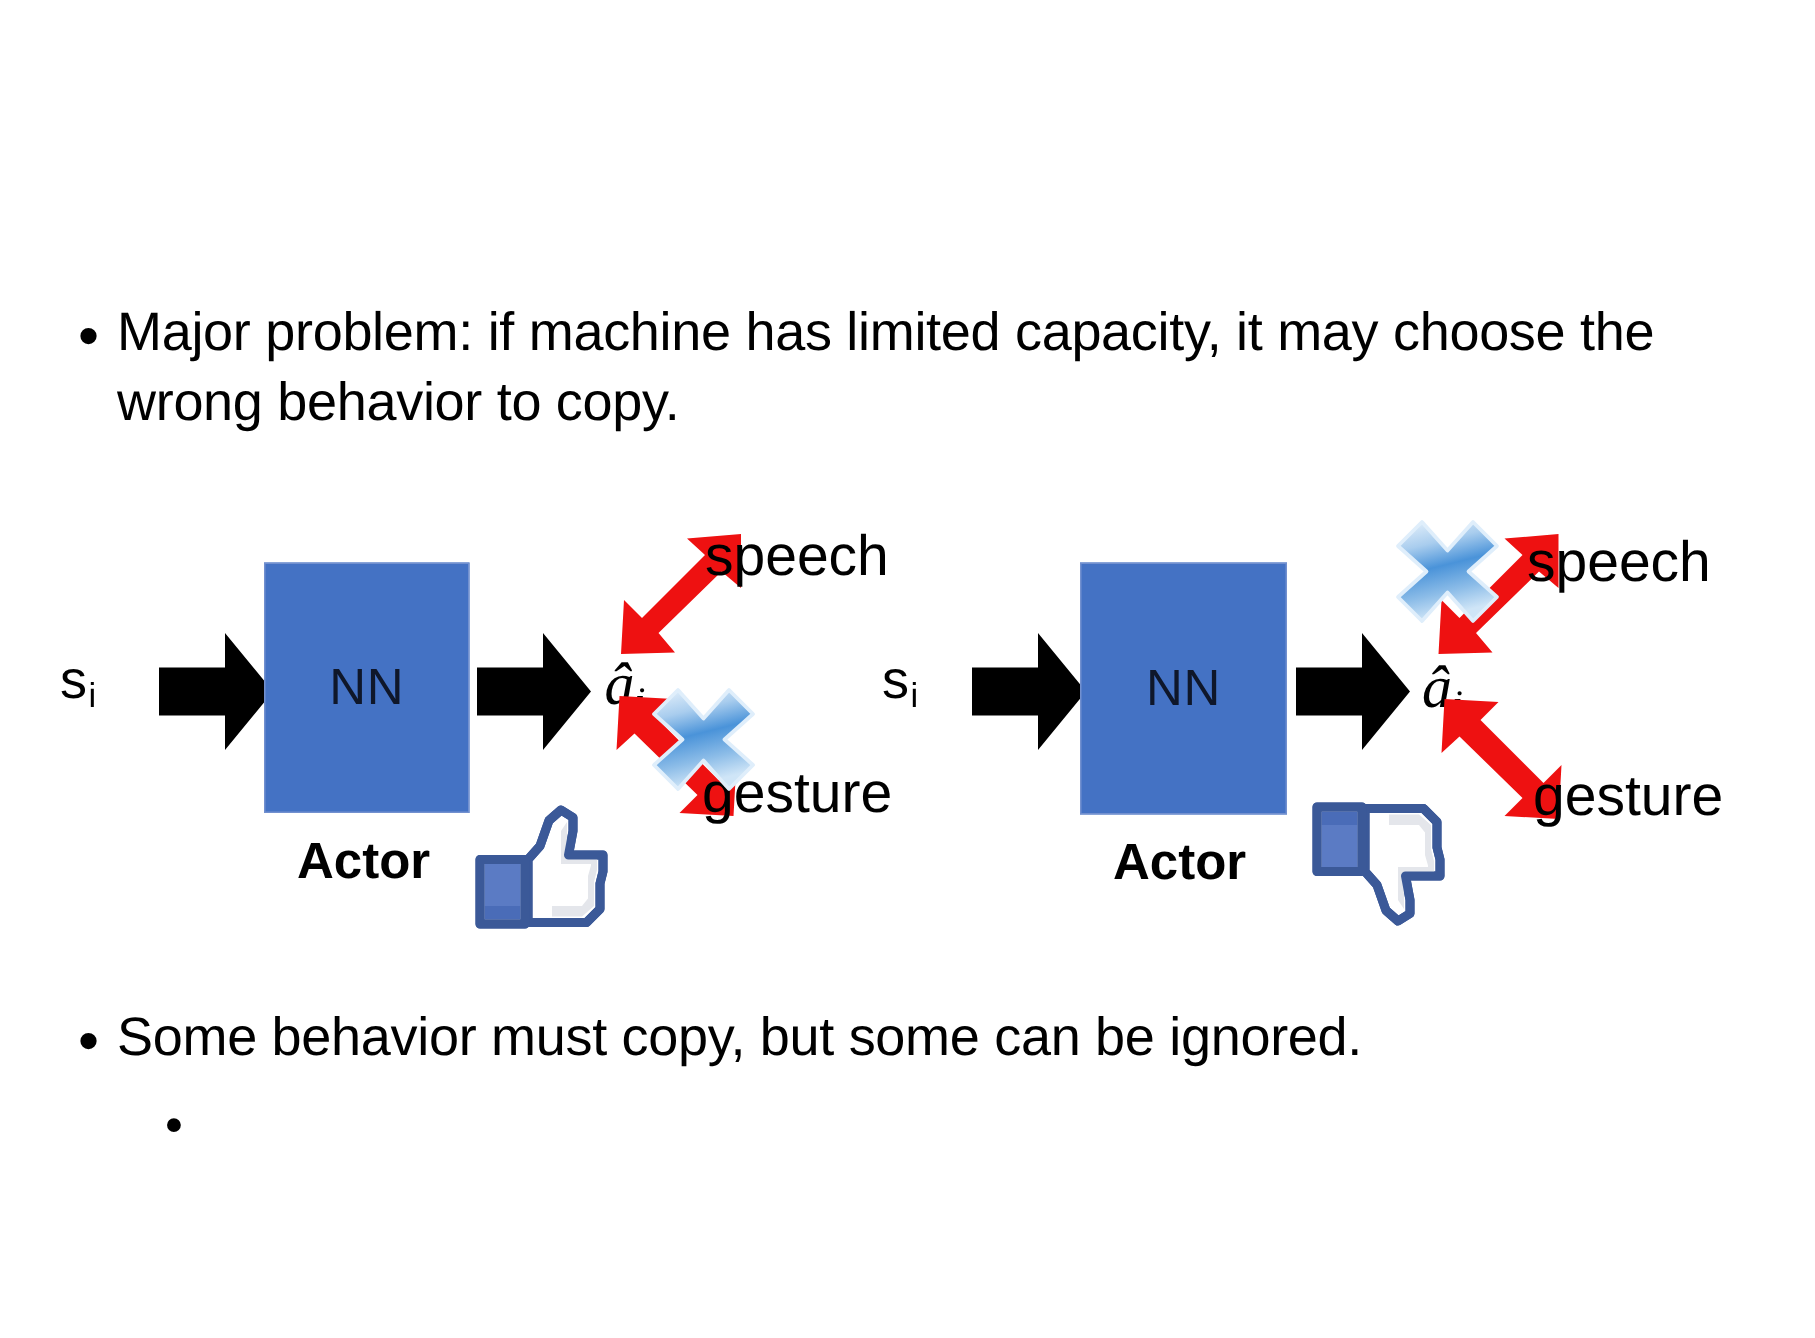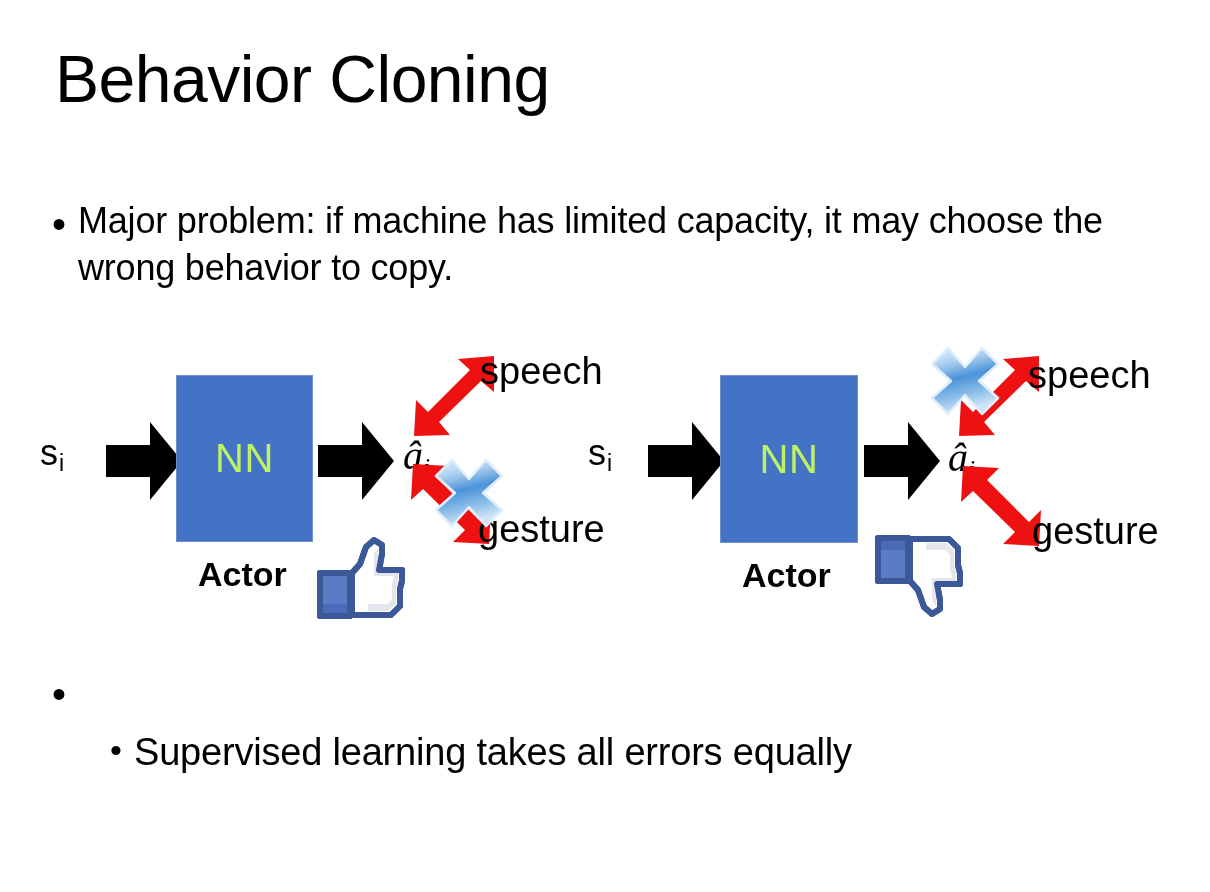--- a/index.html
+++ b/index.html
@@ -91,22 +91,22 @@
   
   .nn-box {
     position: absolute;
     background: #4472C4;
     border: 1px solid #7290cf;
     display: flex;
     align-items: center;
     justify-content: center;
   }
   .nn-box .nn-label {
-    color: #bef264;
-    font-size: 40px;
+    color: #0f172a;
+    font-size: 34px;
     font-family: "Liberation Sans", sans-serif;
     letter-spacing: 0.5px;
   }
 
   .actor-label {
     position: absolute;
     font-size: 34px;
     color: #000;
     font-family: "Liberation Sans", sans-serif;
     white-space: nowrap;
@@ -138,21 +138,20 @@
   }
   .red-arrow svg { display: block; width: 100%; height: 100%; }
 
   .out-label {
     position: absolute;
     font-size: 38px;
     color: #000;
     font-family: "Liberation Sans", sans-serif;
     white-space: nowrap;
     line-height: 1;
-    margin-left: 10px;
   }
 
   
   .x-mark {
     position: absolute;
     width: 74px;
     height: 74px;
   }
   .x-mark svg { display: block; width: 100%; height: 100%; }
 
@@ -163,21 +162,20 @@
     height: 88px;
   }
   .thumb svg { display: block; width: 100%; height: 100%; }
   .thumb-down svg { transform: scale(1, -1); transform-origin: 50% 50%; }
 </style>
 </head>
 <body>
 
 <div id="slide">
 
-  <div id="slide-title">Behavior Cloning</div>
 
   <div id="bullet-top" class="bullet-block">
     <div class="bullet-row">
       <span class="bullet-dot">•</span>
       <span class="bullet-text">Major problem: if machine has limited capacity, it may choose the wrong behavior to copy.</span>
     </div>
   </div>
 
   <div id="diagram-left" class="diagram">
 
@@ -339,23 +337,23 @@
           <path d="M36,37 L36,79 L75,79 L84,70 L84,53 L86,45 L86,34 L63,34 L66,18 L66,9 L58,4 L50,11 L44,28 Z"></path>
           <rect x="4" y="37" width="30" height="43"></rect>
         </g>
       </svg>
     </div>
   </div>
 
   <div id="bullet-bottom-1" class="bullet-block">
     <div class="bullet-row">
       <span class="bullet-dot">•</span>
+      <span class="bullet-text">Some behavior must copy, but some can be ignored.</span>
     </div>
   </div>
 
   <div id="bullet-bottom-2" class="bullet-block">
     <div class="bullet-row">
       <span class="bullet-dot">•</span>
-      <span class="bullet-text bullet-text-l2">Supervised learning takes all errors equally</span>
     </div>
   </div>
 
 </div>
 
 </body></html>

